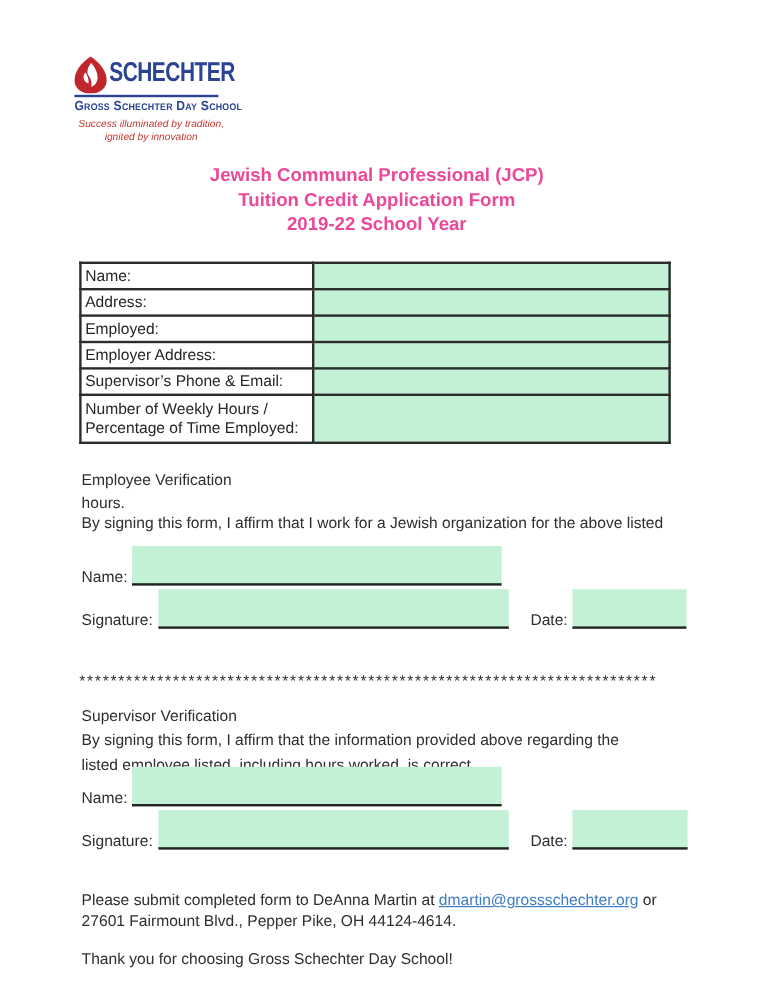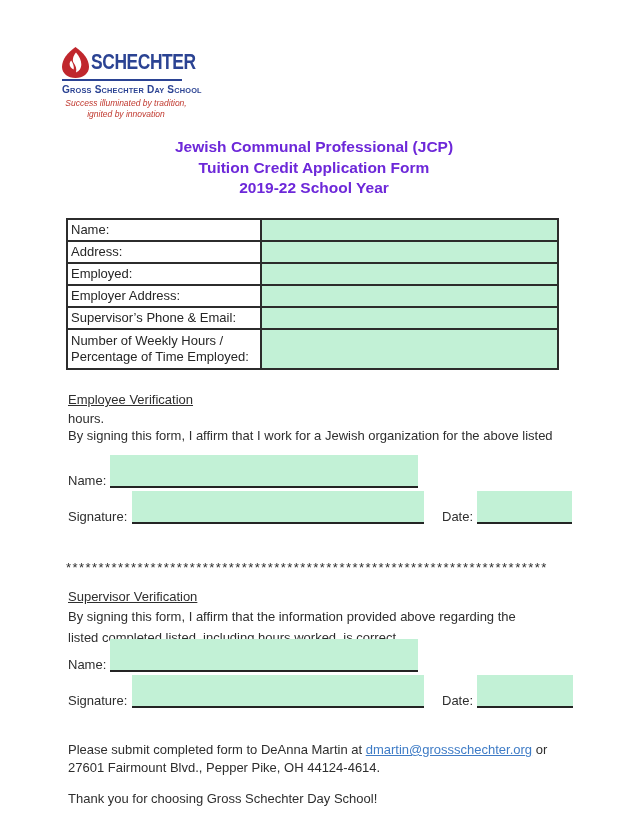--- a/index.html
+++ b/index.html
@@ -16,35 +16,35 @@
            display:inline-block; margin-left:2px; margin-top:1px; }
   .logo-rule { width:120px; height:2px; background:#2b4393; margin-top:1px; }
   .school { font-variant:small-caps; font-weight:bold; color:#2b4393; font-size:11px;
             letter-spacing:0.2px; white-space:nowrap; transform:scaleX(0.92);
             transform-origin:left top; margin-top:2px; }
   .tagline { margin-top:3px; width:128px; text-align:center; color:#c0392f;
              font-style:italic; font-size:8.5px; line-height:10.5px; }
 
   
   .title { position:absolute; left:0; top:137px; width:628px; text-align:center;
-           font-weight:bold; font-size:15.5px; line-height:20.5px; color:#6d28d9; }
+           font-weight:bold; font-size:15.5px; line-height:20.5px; color:#ec4899; }
 
   
   .info-table { position:absolute; left:66px; top:218px; width:493px;
                 border-collapse:collapse; table-layout:fixed; }
   .info-table td { border:2px solid #2c2c2c; font-size:13px; line-height:16px;
                    padding:1px 3px; vertical-align:middle; color:#262626; }
   .info-table td.lbl { width:194px; background:#fff; }
   .info-table td.val { background:#c2f1d6; }
   .info-table tr { height:22px; }
   .info-table tr.tall { height:40px; }
 
   
   .sec-head { position:absolute; left:68px; font-size:13px; color:#2e2e2e;
-              text-decoration:underline; }
+              }
   .sec-body { position:absolute; left:68px; font-size:13px; color:#2e2e2e; width:505px; }
   .eh { top:392px; } .eb { top:410px; } .eb div { line-height:17px; }
   .sh { top:589px; } .sb { top:606px; } .sb div { line-height:21px; }
 
   
   .fld-label { position:absolute; font-size:13px; line-height:14px; color:#2e2e2e; }
   .green-field { position:absolute; background:#c2f1d6; border-bottom:2px solid #242424; }
   .l-emp-name  { left:68px;  top:474px; }
   .g-emp-name  { left:110px; top:455px; width:308px; height:33px; }
   .l-emp-sig   { left:68px;  top:510px; }
@@ -140,21 +140,21 @@
   <div class="green-field g-emp-sig"></div>
 
   <span class="fld-label l-emp-date">Date:</span>
   <div class="green-field g-emp-date"></div>
 
   <div class="separator">**************************************************************************</div>
 
   <div class="sec-head sh">Supervisor Verification</div>
   <div class="sec-body sb">
     <div>By signing this form, I affirm that the information provided above regarding the</div>
-    <div>listed completed listed, including hours worked, is correct.</div>
+    <div>listed employee listed, including hours worked, is correct.</div>
   </div>
 
   <span class="fld-label l-sup-name">Name:</span>
   <div class="green-field g-sup-name"></div>
 
   <span class="fld-label l-sup-sig">Signature:</span>
   <div class="green-field g-sup-sig"></div>
 
   <span class="fld-label l-sup-date">Date:</span>
   <div class="green-field g-sup-date"></div>

